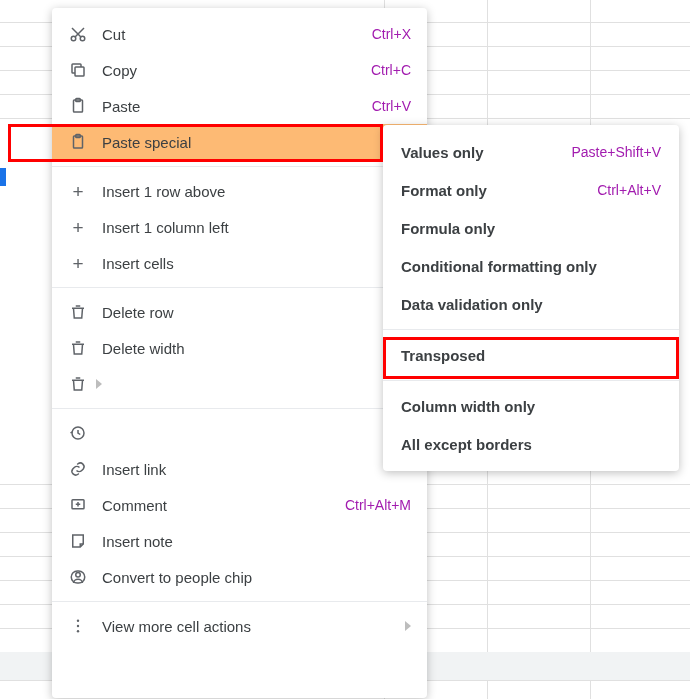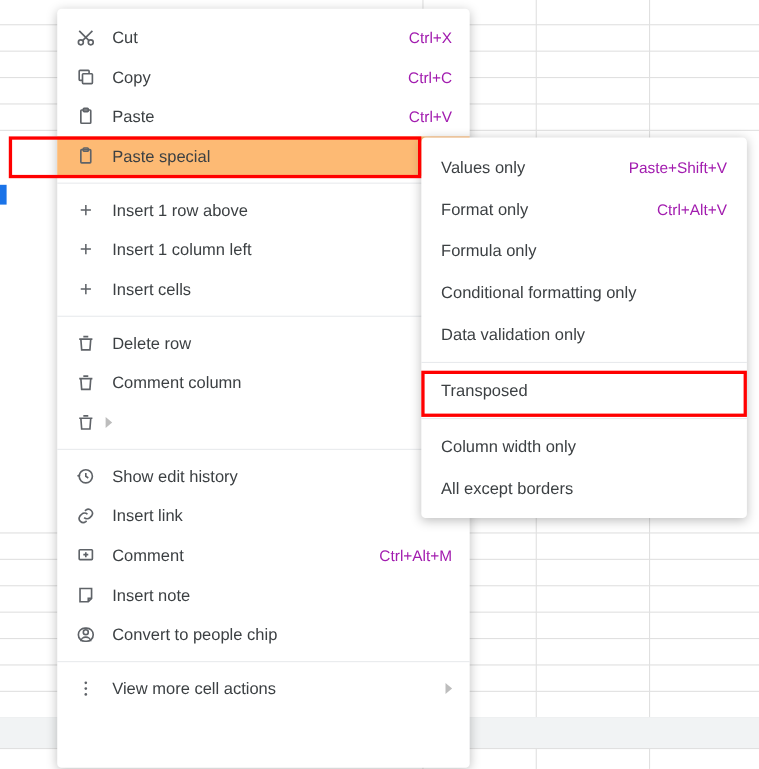--- a/index.html
+++ b/index.html
@@ -103,21 +103,21 @@
     left: 383px;
     top: 125px;
     width: 296px;
     background: #fff;
     box-shadow: 0 2px 10px rgba(0,0,0,0.25);
     border-radius: 4px;
     padding: 8px 0;
     z-index:30;
   }
   .submenu .menu-item { height: 38px; padding: 0 18px; }
-  .submenu .menu-item .label { margin-left: 0; }
+  .submenu .menu-item .label { margin-left: 0; font-weight: bold; }
   svg { display:block; }
   .blue-tick{
     position:absolute;
     left:0; top:168px;
     width:6px; height:18px;
     background:#1a73e8;
     z-index:15;
   }
   .plus-glyph{
     font-size:19px;
@@ -238,21 +238,21 @@
   </div>
 
   <div class="menu-item">
     <span class="icon">
       <svg width="18" height="18" viewBox="0 0 24 24" fill="none" stroke="#5f6368" stroke-width="2">
           <path d="M4 7h16"></path>
           <path d="M6 7l1 13h10l1-13"></path>
           <path d="M9 4h6"></path>
         </svg>
     </span>
-    <span class="label">Comment column</span>
+    <span class="label">Delete width</span>
   </div>
 
   <div class="menu-item">
     <span class="icon">
       <svg width="18" height="18" viewBox="0 0 24 24" fill="none" stroke="#5f6368" stroke-width="2">
           <path d="M4 7h16"></path>
           <path d="M6 7l1 13h10l1-13"></path>
           <path d="M9 4h6"></path>
         </svg>
     </span>
@@ -262,21 +262,20 @@
   <div class="sep"></div>
 
   <div class="menu-item">
     <span class="icon">
       <svg width="18" height="18" viewBox="0 0 24 24" fill="none" stroke="#5f6368" stroke-width="2">
           <circle cx="12" cy="12" r="8"></circle>
           <path d="M12 8v4l3 2"></path>
           <path d="M2 12l3-2"></path>
         </svg>
     </span>
-    <span class="label">Show edit history</span>
   </div>
 
   <div class="menu-item">
     <span class="icon">
       <svg width="18" height="18" viewBox="0 0 24 24" fill="none" stroke="#5f6368" stroke-width="2">
           <path d="M10 14a5 5 0 0 0 7 0l2-2a5 5 0 0 0-7-7l-1 1"></path>
           <path d="M14 10a5 5 0 0 0-7 0l-2 2a5 5 0 0 0 7 7l1-1"></path>
         </svg>
     </span>
     <span class="label">Insert link</span>

